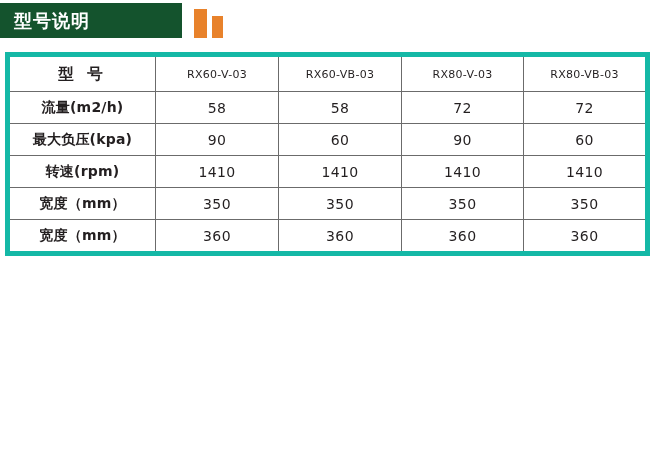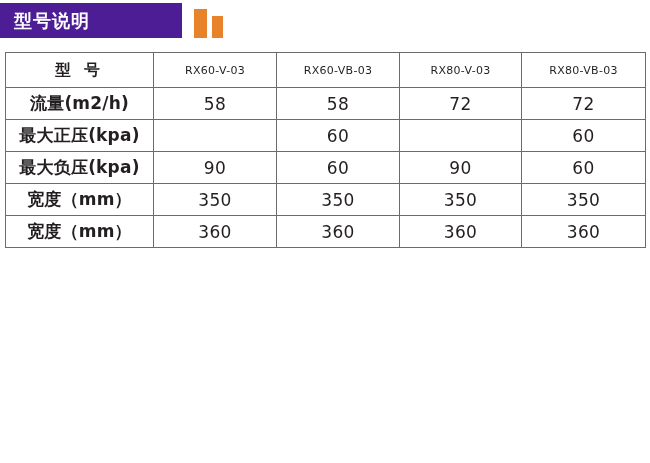--- a/index.html
+++ b/index.html
@@ -20,21 +20,21 @@
     position: relative;
     width: 650px;
     height: 44px;
   }
   .banner {
     position: absolute;
     left: 0;
     top: 3px;
     width: 182px;
     height: 35px;
-    background: #4c1d95;
+    background: #14532d;
     display: flex;
     align-items: center;
   }
   .banner-title {
     color: #ffffff;
     font-size: 18px;
     font-weight: bold;
     letter-spacing: 1px;
     padding-left: 14px;
     line-height: 1;
@@ -51,27 +51,27 @@
   .table-wrap {
     position: absolute;
     left: 5px;
     top: 52px;
     width: 640px;
   }
   table.spec {
     border-collapse: collapse;
     width: 640px;
     table-layout: fixed;
-    border: 1px solid #14b8a6;
+    border: 5px solid #14b8a6;
   }
   table.spec td {
     border: 1px solid #6b6b6b;
     text-align: center;
     vertical-align: middle;
-    font-size: 17px;
+    font-size: 14px;
     color: #231f20;
     height: 31px;
     padding: 0 2px;
     white-space: nowrap;
   }
   table.spec tr.head td {
     height: 34px;
     font-size: 15px;
     font-weight: bold;
   }
@@ -130,32 +130,32 @@
       </tr>
 
       <tr>
         <td class="rowlabel">流量(m2/h)</td>
         <td class="val">58</td>
         <td class="val">58</td>
         <td class="val">72</td>
         <td class="val">72</td>
       </tr>
       <tr>
-        <td class="rowlabel">最大正压(kpa)</td>
-        <td class="val"></td>
-        <td class="val">60</td>
-        <td class="val"></td>
-        <td class="val">60</td>
-      </tr>
-      <tr>
         <td class="rowlabel">最大负压(kpa)</td>
         <td class="val">90</td>
         <td class="val">60</td>
         <td class="val">90</td>
         <td class="val">60</td>
+      </tr>
+      <tr>
+        <td class="rowlabel">转速(rpm)</td>
+        <td class="val">1410</td>
+        <td class="val">1410</td>
+        <td class="val">1410</td>
+        <td class="val">1410</td>
       </tr>
       <tr>
         <td class="rowlabel">宽度（mm）</td>
         <td class="val">350</td>
         <td class="val">350</td>
         <td class="val">350</td>
         <td class="val">350</td>
       </tr>
       <tr>
         <td class="rowlabel">宽度（mm）</td>

